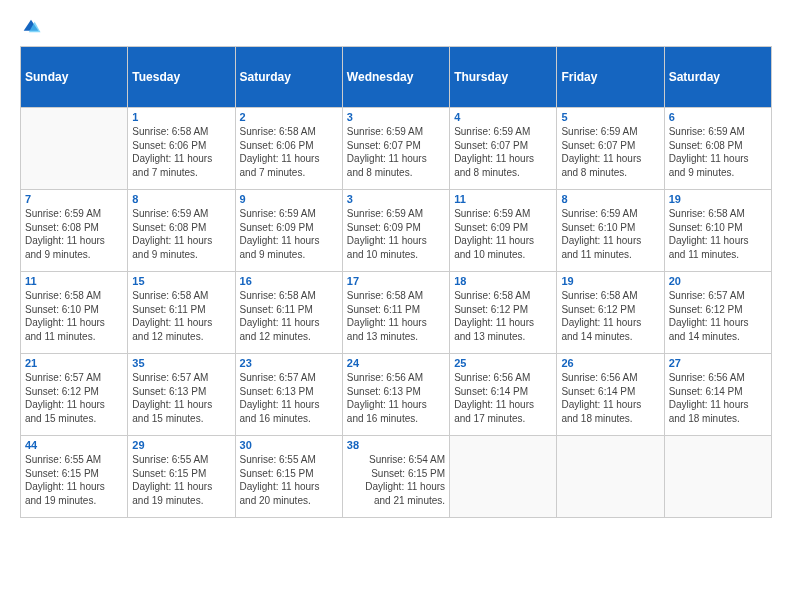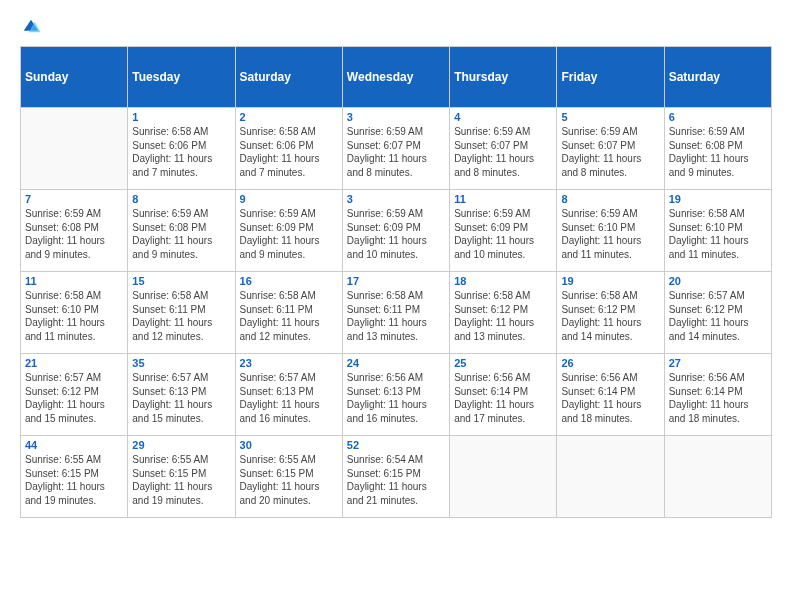--- a/index.html
+++ b/index.html
@@ -337,22 +337,22 @@
 and 19 minutes.</div>
           </td>
           <td>
             <span class="day-num">30</span>
             <div class="day-info" style="white-space: pre-line;">Sunrise: 6:55 AM
 Sunset: 6:15 PM
 Daylight: 11 hours
 and 20 minutes.</div>
           </td>
           <td>
-            <span class="day-num">52</span>
-            <div class="day-info" style="white-space: pre-line;">Sunrise: 6:54 AM
+            <span class="day-num">38</span>
+            <div class="day-info" style="white-space: pre-line; text-align: right;">Sunrise: 6:54 AM
 Sunset: 6:15 PM
 Daylight: 11 hours
 and 21 minutes.</div>
           </td>
           <td class="empty"></td>
           <td class="empty"></td>
           <td class="empty"></td>
         </tr>
       </tbody>
   </table>

